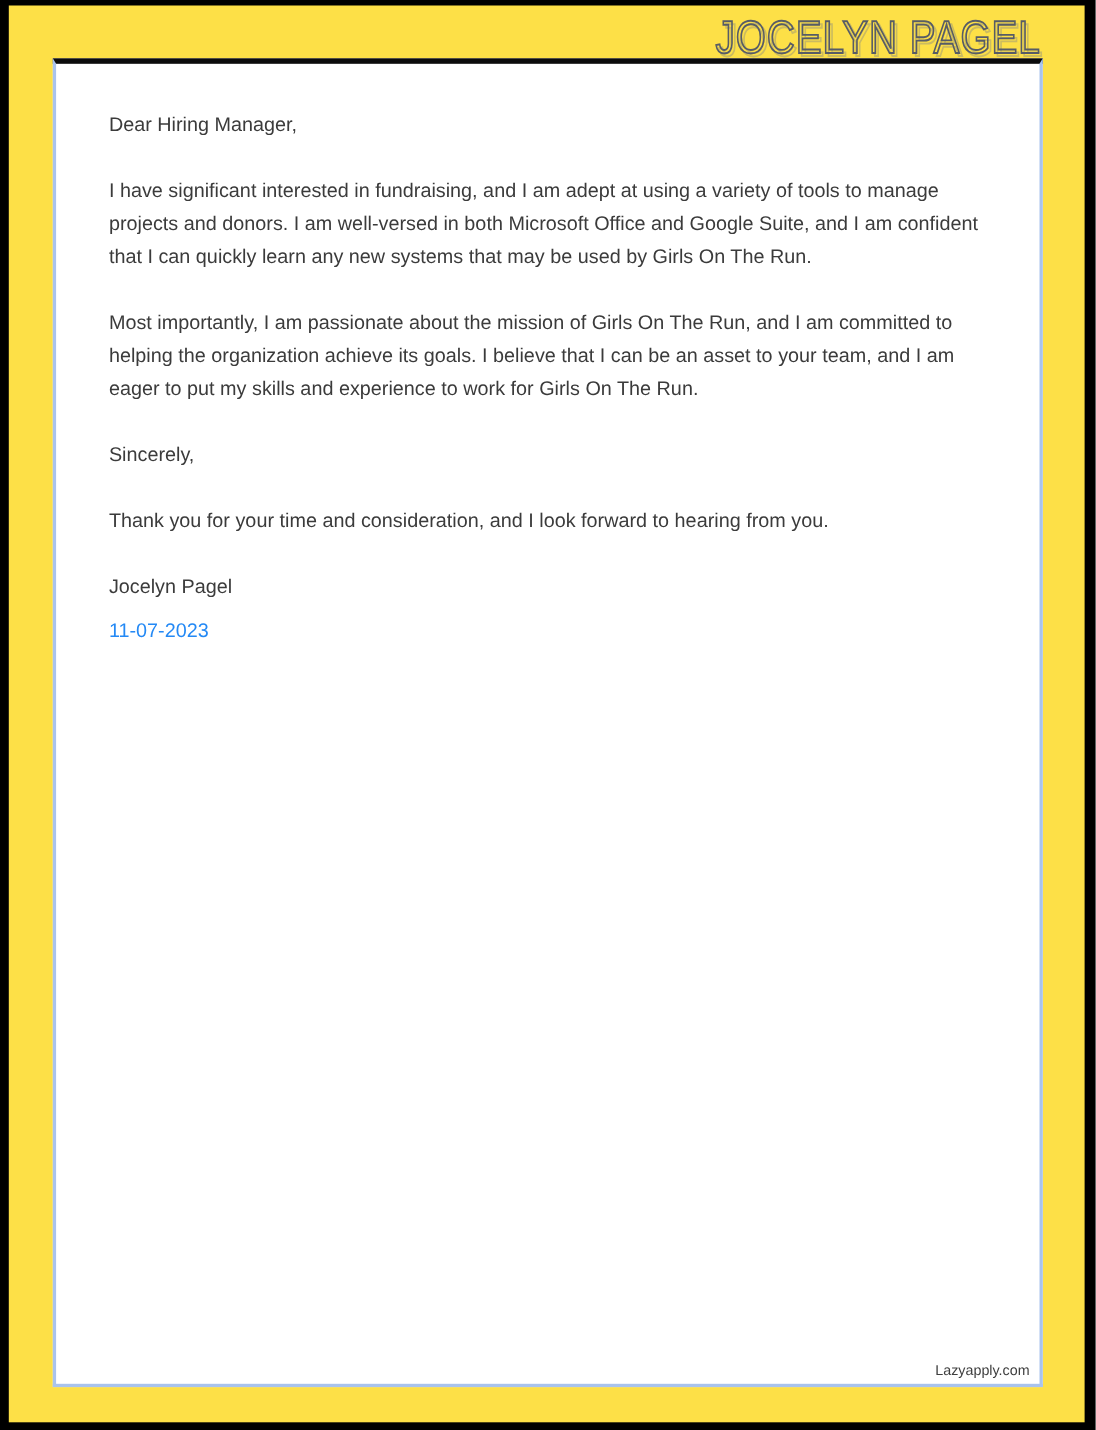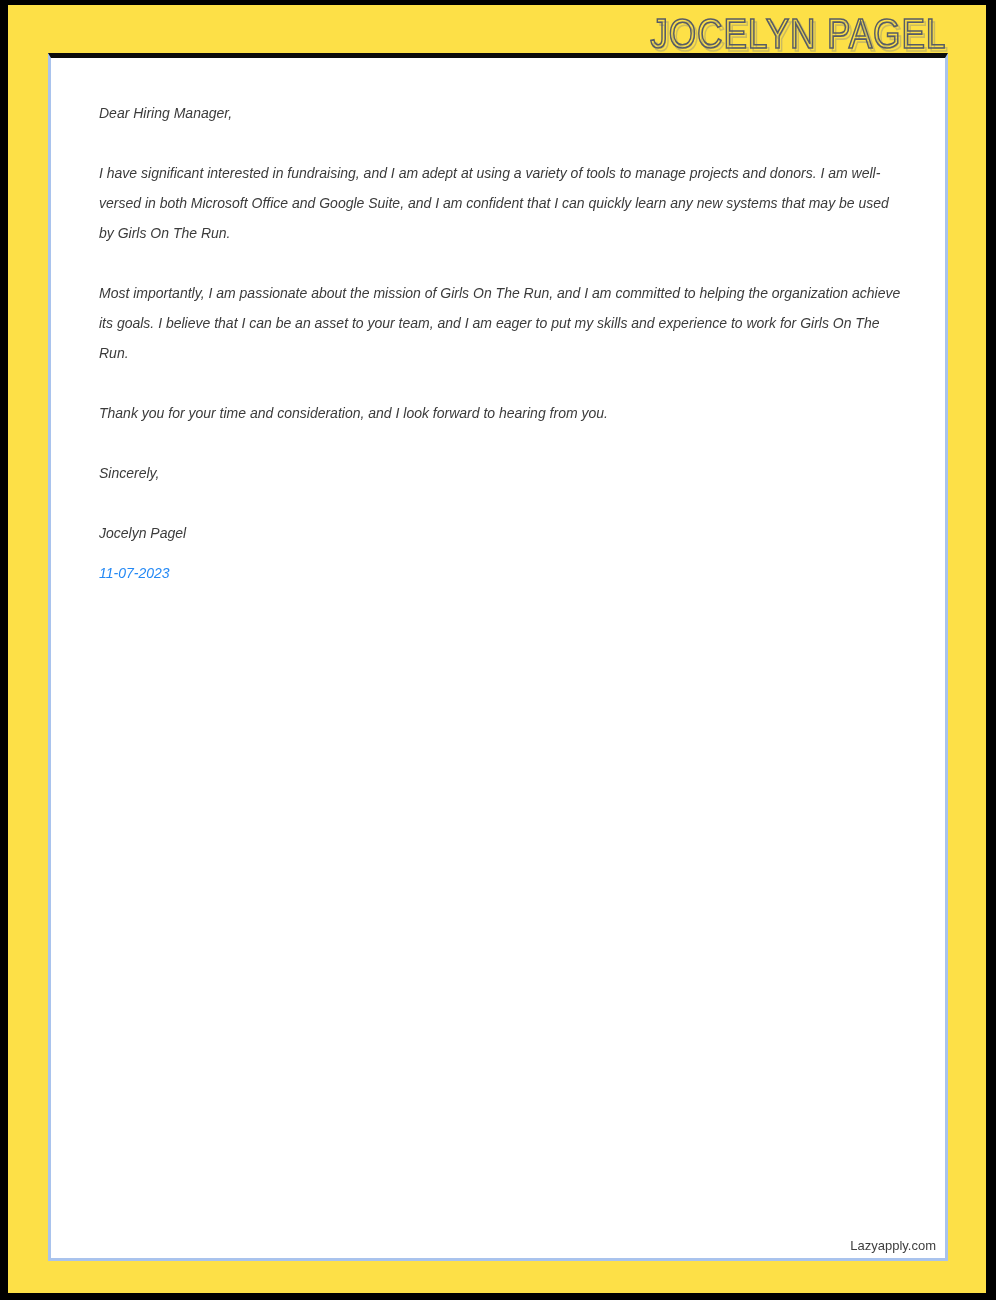--- a/index.html
+++ b/index.html
@@ -54,23 +54,22 @@
     width: 900px; height: 1208px;
     background: #ffffff;
     border-top: 5px solid #0b0b0b;
     border-left: 3px solid #a9c3ed;
     border-right: 3px solid #a9c3ed;
     border-bottom: 3px solid #a9c3ed;
   }
   .letter-body {
     padding: 40px 38px 0 48px;
     color: #3b3b3b;
-    font-size: 14px;
+    font-size: 18px;
     line-height: 30px;
-    font-style: italic;
   }
   .letter-body p { margin: 0 0 30px 0; }
   .letter-body p.signature { margin-bottom: 0; }
   .date-link {
     display: inline-block;
     margin-top: 10px;
     color: #2489f5;
     text-decoration: none;
     cursor: pointer;
   }
@@ -91,21 +90,21 @@
   <div class="header-title">
     <span class="name-shadow">JOCELYN PAGEL</span>
     <span class="name-main">JOCELYN PAGEL</span>
   </div>
 
   <div class="document">
     <div class="letter-body">
       <p>Dear Hiring Manager,</p>
       <p>I have significant interested in fundraising, and I am adept at using a variety of tools to manage projects and donors. I am well-versed in both Microsoft Office and Google Suite, and I am confident that I can quickly learn any new systems that may be used by Girls On The Run.</p>
       <p>Most importantly, I am passionate about the mission of Girls On The Run, and I am committed to helping the organization achieve its goals. I believe that I can be an asset to your team, and I am eager to put my skills and experience to work for Girls On The Run.</p>
+      <p>Sincerely,</p>
       <p>Thank you for your time and consideration, and I look forward to hearing from you.</p>
-      <p>Sincerely,</p>
       <p class="signature">Jocelyn Pagel</p>
       <a class="date-link">11-07-2023</a>
     </div>
     <span class="watermark">Lazyapply.com</span>
   </div>
 
 </div>
 
 </body></html>

